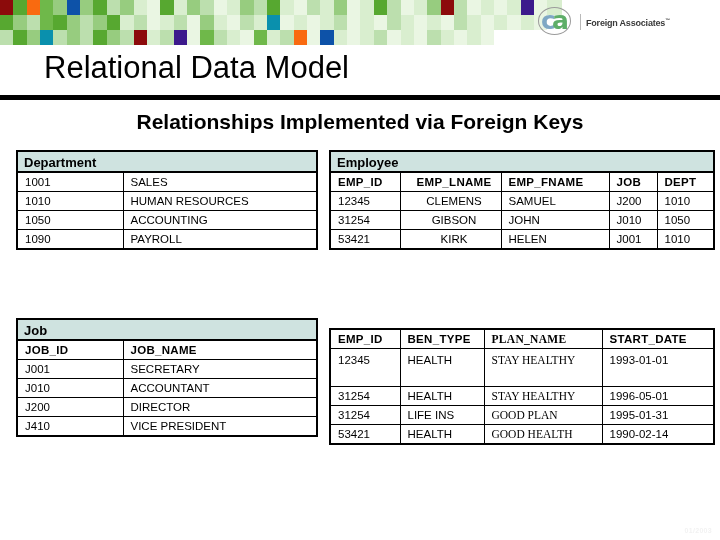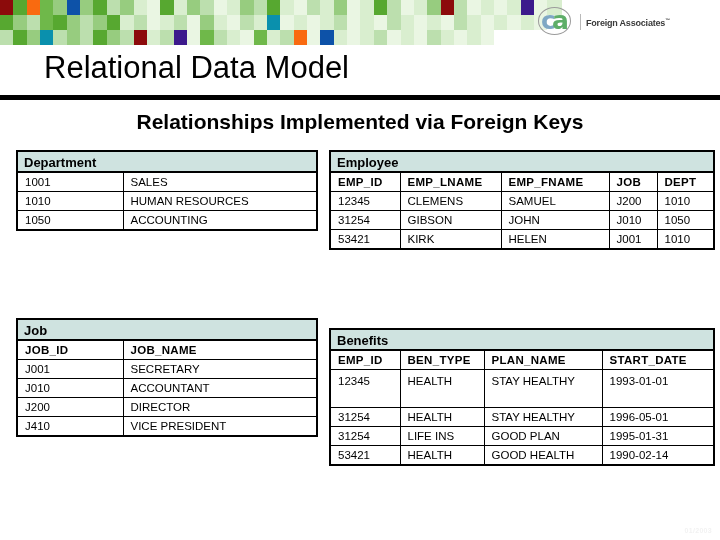--- a/index.html
+++ b/index.html
@@ -149,28 +149,28 @@
 
   #tbl-department { left: 16px;  top: 150px; width: 302px; }
   #tbl-job        { left: 16px;  top: 318px; width: 302px; }
   #tbl-employee   { left: 329px; top: 150px; width: 386px; }
   #tbl-benefits   { left: 329px; top: 328px; width: 386px; }
 
   #tbl-department td:first-child, #tbl-department th:first-child,
   #tbl-job td:first-child, #tbl-job th:first-child { width: 105px; }
 
   #tbl-employee .c0 { width: 69px; }
-  #tbl-employee .c1 { width: 101px; }
+  #tbl-employee .c1 { width: 101px; text-align: center; }
   #tbl-employee .c2 { width: 108px; }
   #tbl-employee .c3 { width: 48px; }
   #tbl-employee .c4 { width: 56px; }
 
   #tbl-benefits .c0 { width: 69px; }
   #tbl-benefits .c1 { width: 84px; }
-  #tbl-benefits .c2 { width: 118px; }
+  #tbl-benefits .c2 { width: 118px; font-family: Liberation Serif, serif; }
   #tbl-benefits .c3 { width: 111px; }
 
   .tall-row td { padding-top: 5px; padding-bottom: 20px; }
 
   
   #footer-code {
     position: absolute;
     right: 8px; bottom: 6px;
     font-size: 7px;
     font-weight: bold;
@@ -334,20 +334,24 @@
           <td class="c1">SALES</td>
         </tr>
         <tr>
           <td class="c0">1010</td>
           <td class="c1">HUMAN RESOURCES</td>
         </tr>
         <tr>
           <td class="c0">1050</td>
           <td class="c1">ACCOUNTING</td>
         </tr>
+        <tr>
+          <td class="c0">1090</td>
+          <td class="c1">PAYROLL</td>
+        </tr>
       </tbody>
     </table>
 </div>
 
 <div class="dbtable" id="tbl-job">
   <div class="caption">Job</div>
   <table>
       <tbody>
         <tr>
           <th class="c0">JOB_ID</th>
@@ -403,21 +407,20 @@
           <td class="c1">KIRK</td>
           <td class="c2">HELEN</td>
           <td class="c3">J001</td>
           <td class="c4">1010</td>
         </tr>
       </tbody>
     </table>
 </div>
 
 <div class="dbtable" id="tbl-benefits">
-  <div class="caption">Benefits</div>
   <table>
       <tbody>
         <tr>
           <th class="c0">EMP_ID</th>
           <th class="c1">BEN_TYPE</th>
           <th class="c2">PLAN_NAME</th>
           <th class="c3">START_DATE</th>
         </tr>
         <tr class="tall-row">
           <td class="c0">12345</td>

